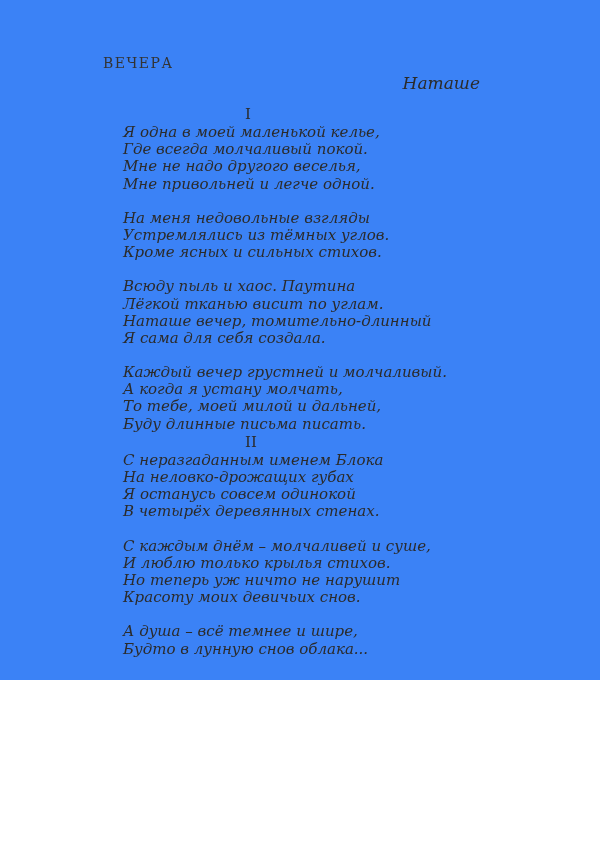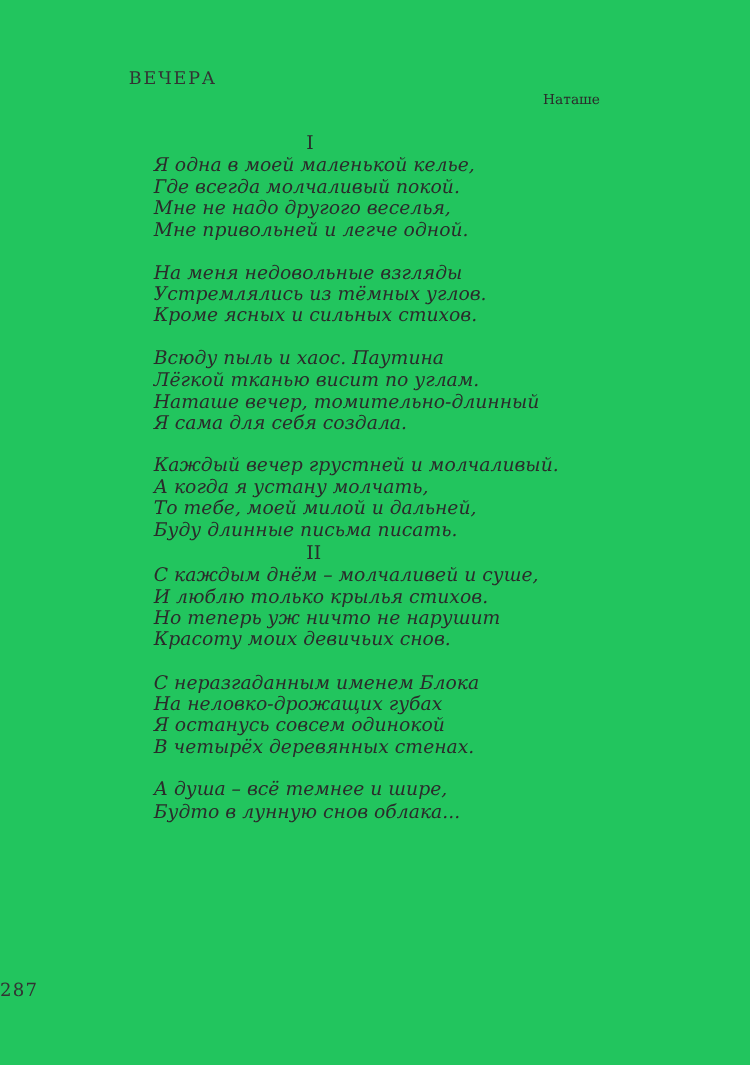--- a/index.html
+++ b/index.html
@@ -3,40 +3,41 @@
 <meta charset="utf-8">
 <style>
   html, body {
     margin: 0;
     padding: 0;
     background: #ffffff;
   }
   .page {
     position: relative;
     width: 600px;
-    height: 852px;
-    background: #22c55e;
+    height: 680px;
+    background: #3b82f6;
     font-family: "DejaVu Serif", serif;
     color: #2b2b2b;
     overflow: hidden;
   }
   .title {
     position: absolute;
     left: 103px;
     top: 55px;
     font-size: 14px;
     letter-spacing: 1.5px;
     font-style: normal;
     color: #333333;
   }
   .dedication {
     position: absolute;
     right: 120px;
     top: 73px;
-    font-size: 11px;
+    font-size: 17px;
+    font-style: italic;
   }
   .poem {
     position: absolute;
     left: 123px;
     top: 105px;
     font-size: 15px;
     font-style: italic;
     line-height: 17.2px;
     white-space: nowrap;
   }
@@ -106,31 +107,31 @@
         <div class="line">То тебе, моей милой и дальней,</div>
         <div class="line">Буду длинные письма писать.</div>
       </div>
 
     </section>
 
     <section>
       <div class="numeral">II</div>
 
       <div class="stanza">
+        <div class="line">С неразгаданным именем Блока</div>
+        <div class="line">На неловко-дрожащих губах</div>
+        <div class="line">Я останусь совсем одинокой</div>
+        <div class="line">В четырёх деревянных стенах.</div>
+      </div>
+
+      <div class="stanza">
         <div class="line">С каждым днём – молчаливей и суше,</div>
         <div class="line">И люблю только крылья стихов.</div>
         <div class="line">Но теперь уж ничто не нарушит</div>
         <div class="line">Красоту моих девичьих снов.</div>
-      </div>
-
-      <div class="stanza">
-        <div class="line">С неразгаданным именем Блока</div>
-        <div class="line">На неловко-дрожащих губах</div>
-        <div class="line">Я останусь совсем одинокой</div>
-        <div class="line">В четырёх деревянных стенах.</div>
       </div>
 
       <div class="stanza">
         <div class="line">А душа – всё темнее и шире,</div>
         <div class="line">Будто в лунную снов облака...</div>
       </div>
     </section>
 
   </div>
 

